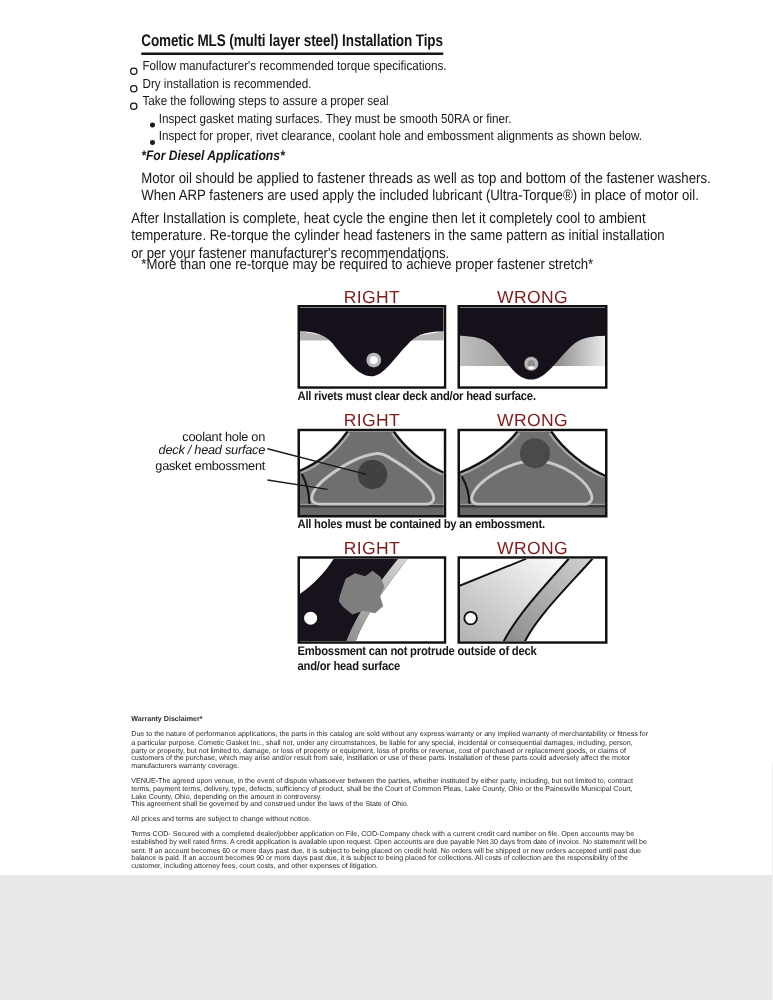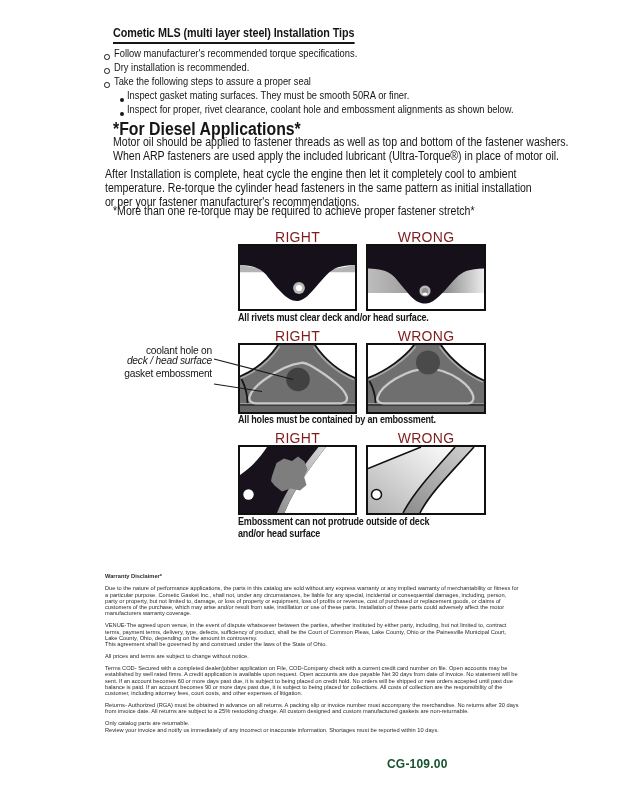--- a/index.html
+++ b/index.html
@@ -1,31 +1,31 @@
 <!DOCTYPE html>
 <html><head>
 <meta charset="utf-8">
 <style>
   html,body{margin:0;padding:0;background:#e8e8e8;}
-  #page{position:relative;width:618px;height:800px;background:#ffffff;overflow:hidden;
+  #page{position:relative;width:618px;height:700px;background:#ffffff;overflow:hidden;
         font-family:"Liberation Sans","DejaVu Sans",sans-serif;color:#161616;}
   .abs{position:absolute;}
   .cond{transform:scaleX(.88);transform-origin:0 0;white-space:nowrap;}
   .line{display:block;white-space:nowrap;}
 
   #title{left:113px;top:25px;font-size:13.5px;font-weight:bold;letter-spacing:-.1px;
          border-bottom:2px solid #161616;padding-bottom:2px;transform:scaleX(.8);transform-origin:0 0;white-space:nowrap;}
 
   .bullets{left:104px;top:46px;font-size:10.6px;line-height:14px;}
   .b-row{display:flex;align-items:flex-end;white-space:nowrap;}
   .ring{flex:0 0 auto;width:3.6px;height:3.6px;border:1px solid #1a1a1a;border-radius:50%;margin:4.5px 4px 0 0;}
   .dot{flex:0 0 auto;width:3.8px;height:3.8px;background:#1a1a1a;border-radius:50%;margin:4.5px 3.5px 0 16px;}
   .b-txt{transform:scaleX(.88);transform-origin:0 0;}
 
-  .h2{font-size:18px;font-weight:bold;}
+  .h2{font-size:11px;font-weight:bold;font-style:italic;}
   .para{font-size:12px;line-height:13.8px;}
 
   .dlabel{font-size:14px;letter-spacing:.3px;text-align:center;color:#7f1d1d;}
   .dimg{box-sizing:border-box;border:2px solid #101010;background:#fff;}
   .dimg svg{display:block;}
   .caption{font-size:10px;font-weight:bold;letter-spacing:-.2px;transform:scaleX(.9);transform-origin:0 0;white-space:nowrap;}
   .ann{font-size:10.2px;letter-spacing:-.2px;text-align:right;white-space:nowrap;}
 
   .legal{left:105px;top:573px;width:414px;font-size:5.7px;line-height:6.3px;color:#2a2a2a;letter-spacing:0;}
   .legal p{margin:0 0 5.6px 0;}

